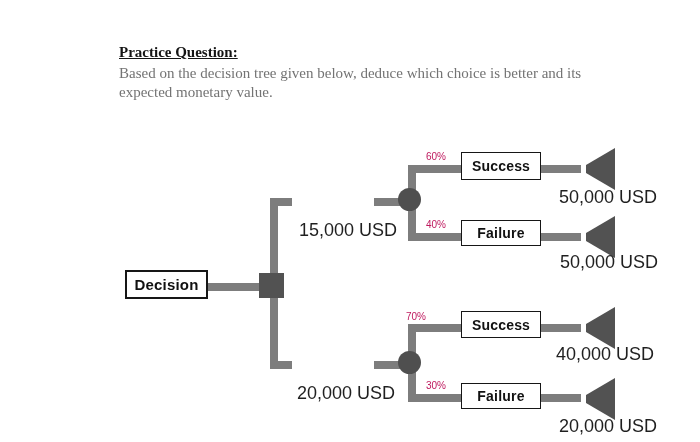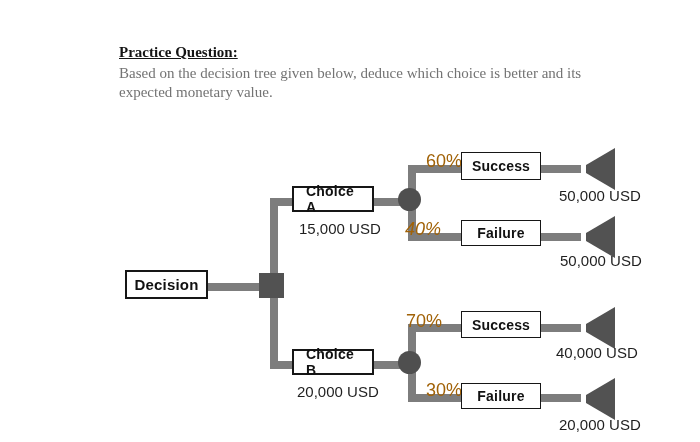--- a/index.html
+++ b/index.html
@@ -73,26 +73,26 @@
     width: 0; height: 0;
     border-top: 17px solid transparent;
     border-bottom: 17px solid transparent;
     border-right: 29px solid #525252;
   }
 
   
   .lbl {
     position: absolute;
     color: #1f1f1f;
-    font-size: 15px;
+    font-size: 18px;
     white-space: nowrap;
   }
   .pct {
-    font-size: 18px;
-    color: #a16207;
+    font-size: 10px;
+    color: #be185d;
   }
 </style>
 </head>
 <body>
 
 <div class="page">
 
   <div class="q-title">Practice Question:</div>
   <div class="q-body">Based on the decision tree given below, deduce which choice is better and its expected monetary value.</div>
 
@@ -122,43 +122,37 @@
   <div class="line h" style="left:384px; top:370px; width:53px;"></div>
 
   <div class="line h" style="left:517px; top:300px; width:40px;"></div>
   <div class="line h" style="left:517px; top:370px; width:40px;"></div>
 
   <div class="node-box" style="left:101px; top:246px; width:83px; height:29px; font-size:15px;">
     <span>Decision</span>
   </div>
   <div class="sq-node" style="left:235px; top:249px;"></div>
 
-  <div class="node-box" style="left:268px; top:162px; width:82px; height:26px;">
-    <span>Choice A</span>
-  </div>
   <div class="lbl" style="left:271px; top:192px;">15,000 USD</div>
   <div class="circle-node" style="left:374px; top:164px;"></div>
 
   <div class="lbl pct" style="left:398px; top:123px;">60%</div>
   <div class="node-box outcome-box" style="left:437px; top:128px; width:80px; height:28px;">
     <span>Success</span>
   </div>
   <div class="tri-node" style="left:554px; top:124px;"></div>
   <div class="lbl" style="left:531px; top:159px;">50,000 USD</div>
 
-  <div class="lbl pct" style="left:377px; top:191px;font-style:italic;">40%</div>
+  <div class="lbl pct" style="left:398px; top:191px;">40%</div>
   <div class="node-box outcome-box" style="left:437px; top:196px; width:80px; height:26px;">
     <span>Failure</span>
   </div>
   <div class="tri-node" style="left:554px; top:192px;"></div>
   <div class="lbl" style="left:532px; top:224px;">50,000 USD</div>
 
-  <div class="node-box" style="left:268px; top:325px; width:82px; height:26px;">
-    <span>Choice B</span>
-  </div>
   <div class="lbl" style="left:269px; top:355px;">20,000 USD</div>
   <div class="circle-node" style="left:374px; top:327px;"></div>
 
   <div class="lbl pct" style="left:378px; top:283px;">70%</div>
   <div class="node-box outcome-box" style="left:437px; top:287px; width:80px; height:27px;">
     <span>Success</span>
   </div>
   <div class="tri-node" style="left:554px; top:283px;"></div>
   <div class="lbl" style="left:528px; top:316px;">40,000 USD</div>
 

